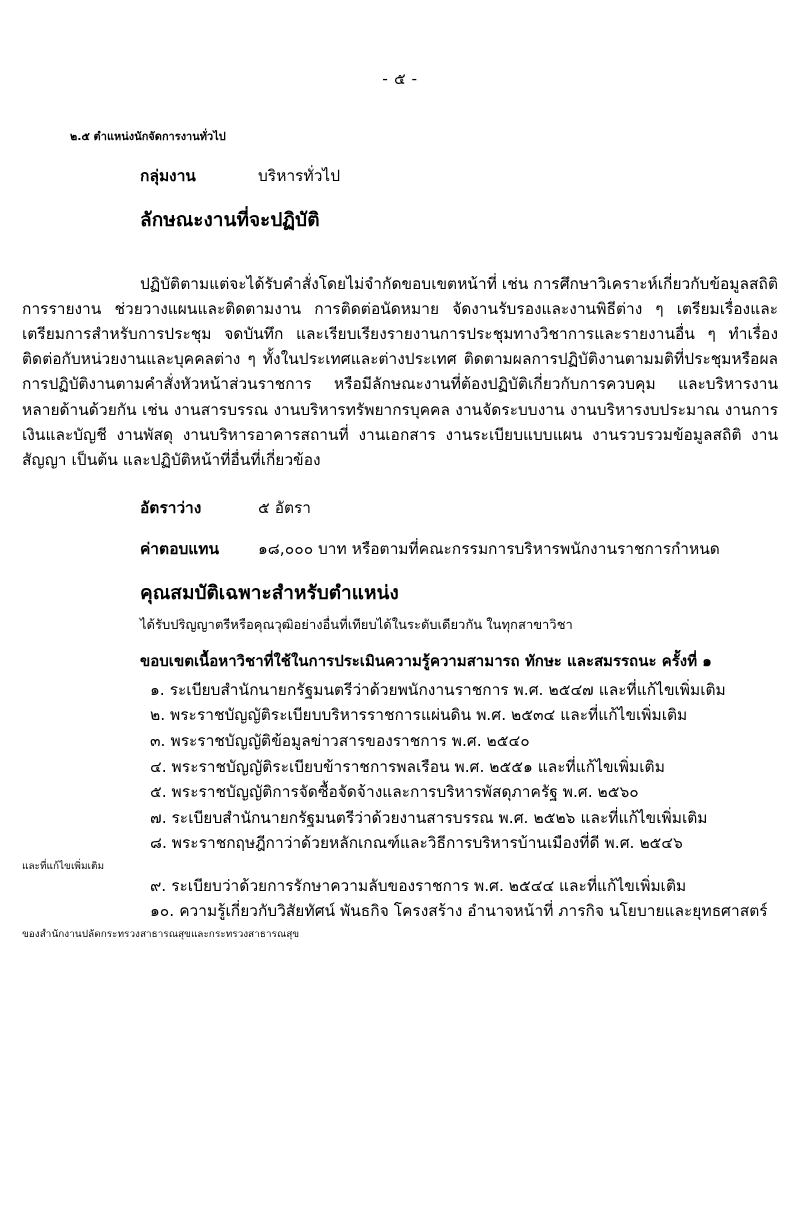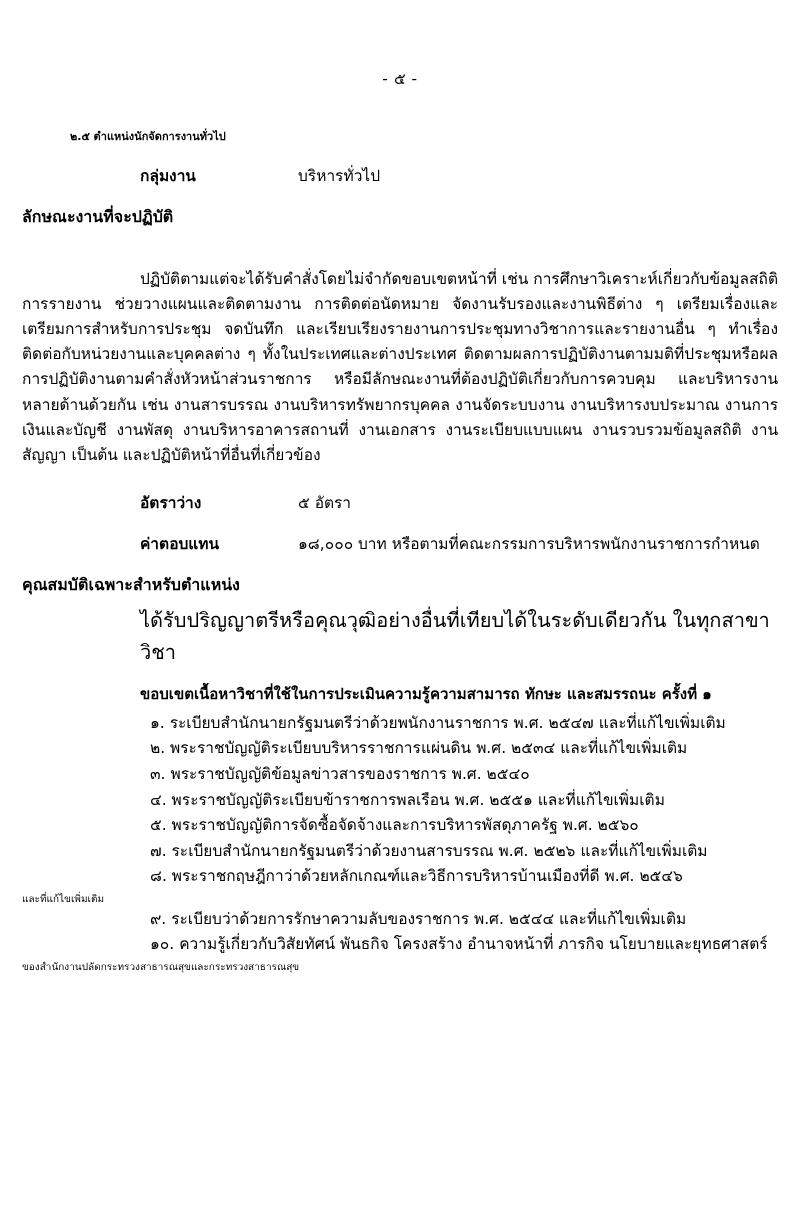--- a/index.html
+++ b/index.html
@@ -37,53 +37,53 @@
     font-size: 11px;
     font-weight: bold;
     margin-left: 48px;
     margin-bottom: 18px;
   }
   .field-row {
     display: flex;
     margin-left: 118px;
     margin-bottom: 16px;
     font-size: 15.5px;
-    gap: 40px;
   }
   .field-label {
     font-weight: bold;
     width: 118px;
     flex: 0 0 118px;
   }
   .field-value {
     font-weight: normal;
   }
   .sub-heading {
-    font-size: 16px;
+    font-size: 19px;
     font-weight: bold;
+    margin-left: 118px;
     margin-bottom: 7px;
   }
   .para {
     font-size: 15.5px;
     line-height: 1.62;
     text-align: justify;
     margin: 0;
   }
   .para-first {
     text-indent: 118px;
   }
   .body-block {
     margin-bottom: 22px;
     margin-top: 38px;
   }
   .spaced-top {
     margin-top: 22px;
   }
   .plain-line {
-    font-size: 20px;
+    font-size: 13px;
     margin-left: 118px;
     font-weight: normal;
   }
   .list-heading {
     font-size: 15px;
     font-weight: bold;
     margin-left: 118px;
     margin-top: 14px;
     margin-bottom: 6px;
   }

